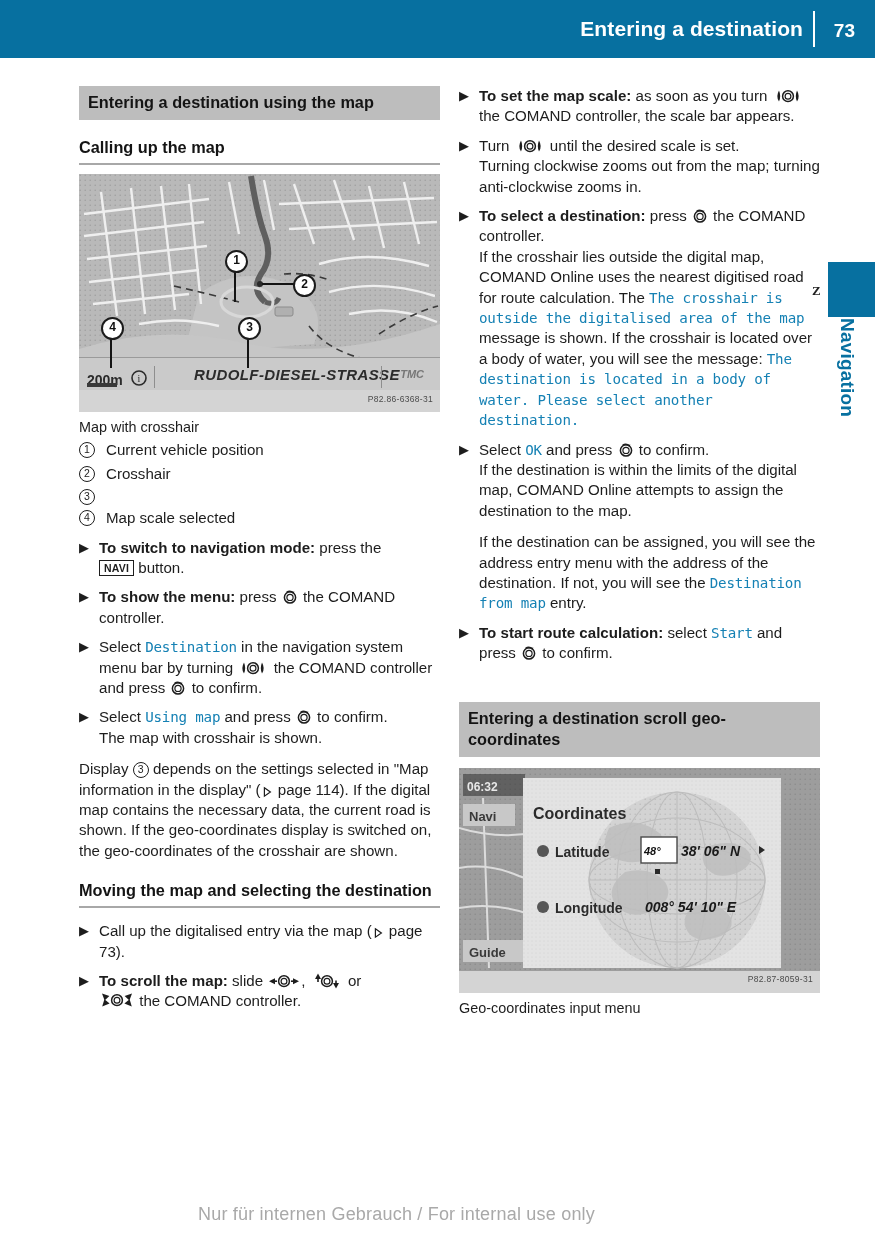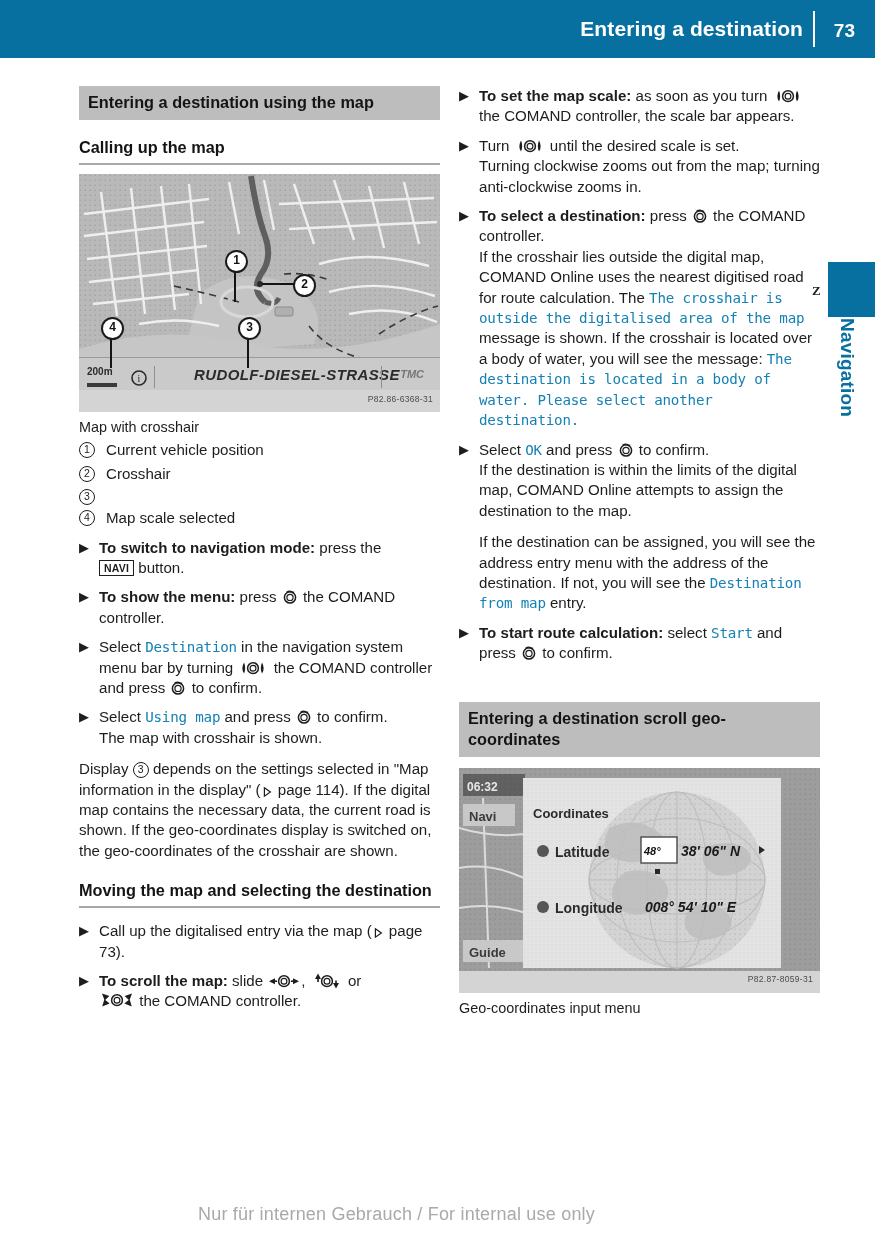--- a/index.html
+++ b/index.html
@@ -231,22 +231,22 @@
     position: absolute;
     left: 115px; bottom: 27px;
     font-style: italic;
     font-weight: bold;
     font-size: 15px;
     color: #2b2b2b;
     letter-spacing: .4px;
   }
   .mapscale {
     position: absolute;
-    left: 8px; bottom: 30px;
-    font-size: 10px;
+    left: 8px; bottom: 22px;
+    font-size: 14px;
     font-weight: bold;
     color: #2b2b2b;
   }
   .mapscalebar {
     position: absolute;
     left: 8px; bottom: 25px;
     width: 30px; height: 4px;
     background: #3a3a3a;
   }
   .tmc {
@@ -625,21 +625,21 @@
 
       <path d="M300 78 L306 82 L300 86 Z" fill="#2a2a2a"></path>
 
       <rect x="0" y="203" width="361" height="22" fill="#d4d4d4"></rect>
     </svg>
 
     
     <div style="position:absolute; left:8px; top:9px; font-size:12px; font-weight:bold; color:#e8e8e8; font-family:'Liberation Sans',sans-serif;">06:32</div>
     <div style="position:absolute; left:10px; top:39px; font-size:13px; font-weight:bold; color:#3a3a3a; font-family:'Liberation Sans',sans-serif;">Navi</div>
     <div style="position:absolute; left:10px; top:175px; font-size:13px; font-weight:bold; color:#3a3a3a; font-family:'Liberation Sans',sans-serif;">Guide</div>
-    <div style="position:absolute; left:74px; top:36px; font-size:13px; font-weight:bold; color:#2b2b2b; font-family:'Liberation Sans',sans-serif;">Coordinates</div>
+    <div style="position:absolute; left:74px; top:36px; font-size:16px; font-weight:bold; color:#2b2b2b; font-family:'Liberation Sans',sans-serif;">Coordinates</div>
 
     <div style="position:absolute; left:96px; top:74px; font-size:14px; font-weight:bold; color:#2b2b2b;">Latitude</div>
     <div style="position:absolute; left:185px; top:73px; font-size:11px; font-weight:bold; font-style:italic; color:#111;">48°</div>
     <div style="position:absolute; left:222px; top:73px; font-size:14px; font-weight:bold; font-style:italic; color:#1a1a1a;">38' 06" N</div>
 
     <div style="position:absolute; left:96px; top:130px; font-size:14px; font-weight:bold; color:#2b2b2b;">Longitude</div>
     <div style="position:absolute; left:186px; top:129px; font-size:14px; font-weight:bold; font-style:italic; color:#1a1a1a;">008° 54' 10" E</div>
 
     <div class="imgcode">P82.87-8059-31</div>
   </div>

